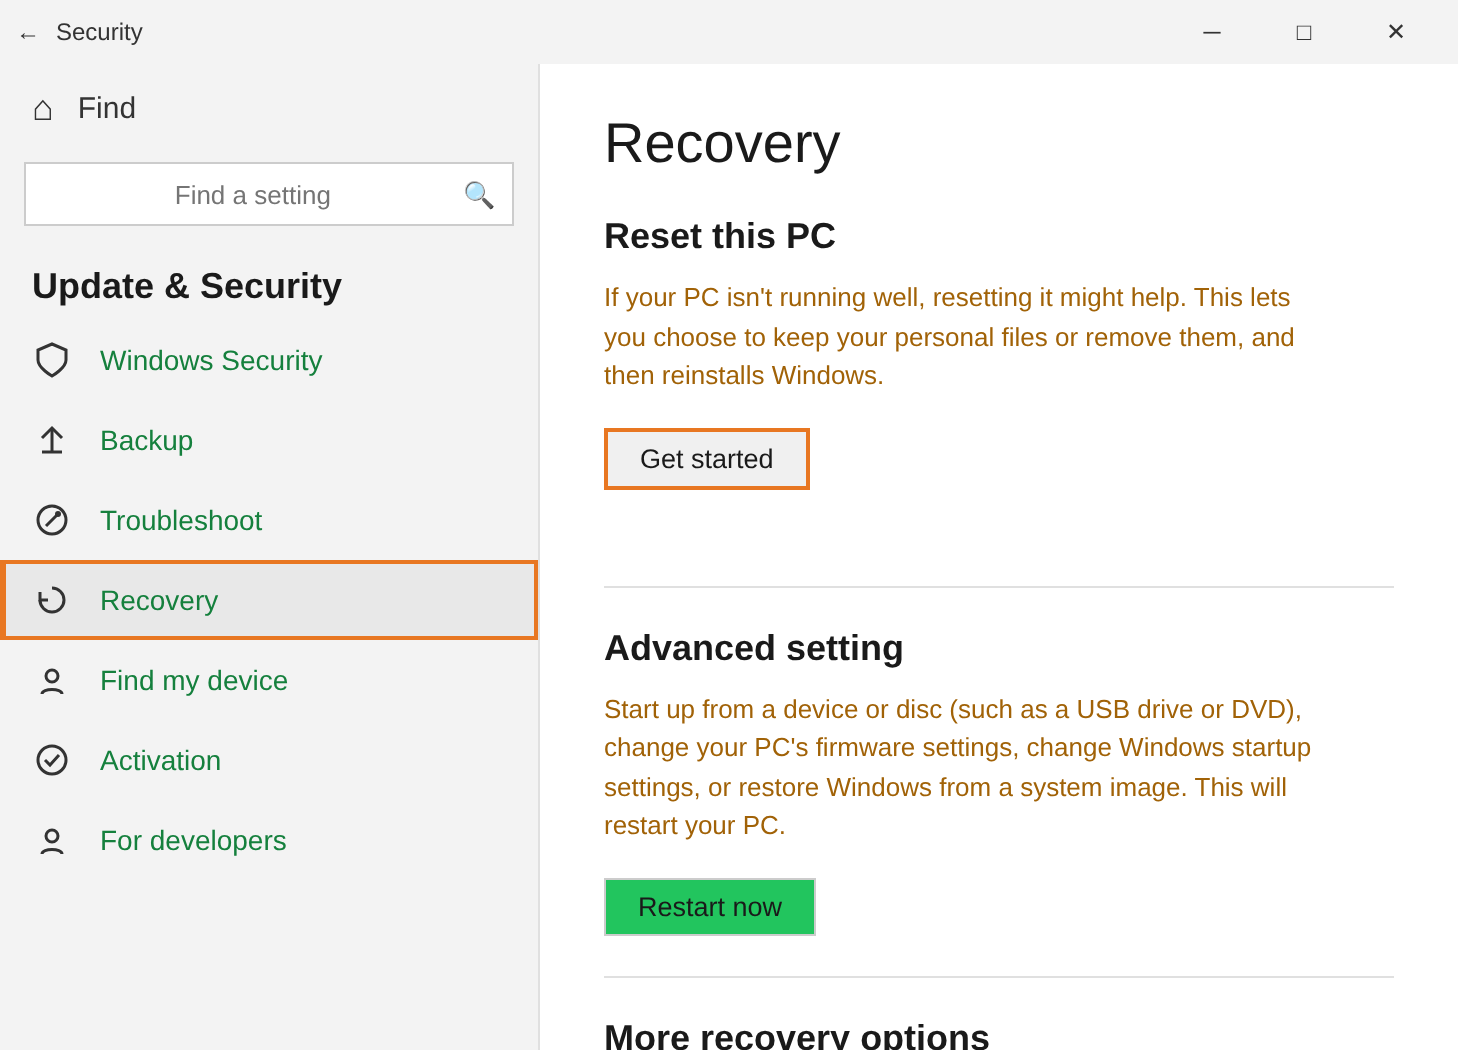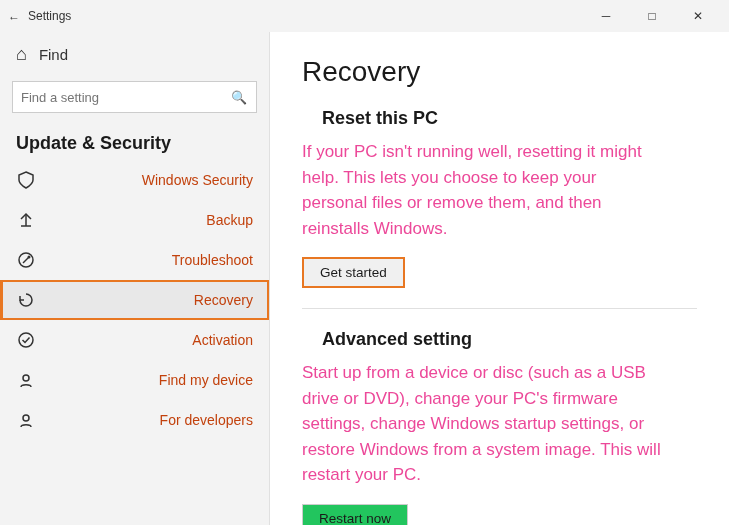--- a/index.html
+++ b/index.html
@@ -85,41 +85,41 @@
       padding: 4px 8px;
       height: 32px;
     }
     .search-box input {
       border: none;
       outline: none;
       font-size: 13px;
       flex: 1;
       background: transparent;
       color: #555;
+      text-align: center;
     }
     .search-icon-glyph {
       font-size: 13px;
       color: #555;
     }
     .section-label {
       font-size: 18px;
       font-weight: 700;
       color: #1a1a1a;
       padding: 8px 16px 6px 16px;
     }
     .nav-item {
       display: flex;
       align-items: center;
       padding: 10px 16px;
       font-size: 14px;
-      color: #c2410c;
+      color: #15803d;
       cursor: pointer;
       gap: 14px;
       position: relative;
-      justify-content: space-between;
     }
     .nav-item.active {
       background: #e8e8e8;
     }
     .nav-item.active::before {
       content: '';
       position: absolute;
       left: 0;
       top: 0;
       bottom: 0;
@@ -157,54 +157,54 @@
       font-size: 28px;
       font-weight: 300;
       color: #1a1a1a;
       margin-bottom: 20px;
     }
     .section-title {
       font-size: 18px;
       font-weight: 600;
       color: #1a1a1a;
       margin-bottom: 10px;
-      margin-left: 20px;
     }
     .section-desc {
-      font-size: 17px;
-      color: #ec4899;
+      font-size: 13px;
+      color: #a16207;
       line-height: 1.5;
       margin-bottom: 16px;
       max-width: 360px;
     }
     .btn {
       padding: 6px 16px;
       font-size: 13.5px;
       cursor: pointer;
       border: 1px solid #ccc;
       background: #22c55e;
       color: #1a1a1a;
       font-family: inherit;
     }
     .btn-get-started {
       border: 2px solid #e87722;
       background: #f0f0f0;
+      margin-bottom: 28px;
     }
     .divider {
       border: none;
       border-top: 1px solid #e0e0e0;
       margin: 20px 0;
     }
   </style>
 </head>
 <body>
 
 <div class="title-bar">
   <div class="title-bar-back">←</div>
-  <span class="title-bar-title">Settings</span>
+  <span class="title-bar-title">Security</span>
   <div class="title-bar-controls">
     <button class="title-bar-btn">─</button>
     <button class="title-bar-btn">□</button>
     <button class="title-bar-btn close">✕</button>
   </div>
 </div>
 
 <div class="app-body">
 
   <div class="sidebar">
@@ -253,34 +253,34 @@
               <path d="M 9 3 A 6 6 0 1 1 3 9" stroke="#333" stroke-width="1.5" fill="none"></path>
               <polyline points="3,5 3,9 7,9" stroke="#333" stroke-width="1.5" fill="none"></polyline>
             </svg>
           </span>
           <span class="nav-item-label">Recovery</span>
           <div class="active-border-box"></div>
         </div>
         <div class="nav-item">
           <span class="nav-item-icon">
             <svg width="18" height="18" viewBox="0 0 18 18" fill="none">
+              <circle cx="9" cy="7" r="3" stroke="#333" stroke-width="1.5" fill="none"></circle>
+              <path d="M4 16 C4 13 14 13 14 16" stroke="#333" stroke-width="1.5" fill="none"></path>
+            </svg>
+          </span>
+          <span class="nav-item-label">Find my device</span>
+        </div>
+        <div class="nav-item">
+          <span class="nav-item-icon">
+            <svg width="18" height="18" viewBox="0 0 18 18" fill="none">
               <circle cx="9" cy="9" r="7" stroke="#333" stroke-width="1.5" fill="none"></circle>
               <polyline points="5.5,9 8,11.5 12.5,6.5" stroke="#333" stroke-width="1.5" fill="none"></polyline>
             </svg>
           </span>
           <span class="nav-item-label">Activation</span>
-        </div>
-        <div class="nav-item">
-          <span class="nav-item-icon">
-            <svg width="18" height="18" viewBox="0 0 18 18" fill="none">
-              <circle cx="9" cy="7" r="3" stroke="#333" stroke-width="1.5" fill="none"></circle>
-              <path d="M4 16 C4 13 14 13 14 16" stroke="#333" stroke-width="1.5" fill="none"></path>
-            </svg>
-          </span>
-          <span class="nav-item-label">Find my device</span>
         </div>
         <div class="nav-item">
           <span class="nav-item-icon">
             <svg width="18" height="18" viewBox="0 0 18 18" fill="none">
               <circle cx="9" cy="7" r="3" stroke="#333" stroke-width="1.5" fill="none"></circle>
               <path d="M4 16 C4 13 14 13 14 16" stroke="#333" stroke-width="1.5" fill="none"></path>
             </svg>
           </span>
           <span class="nav-item-label">For developers</span>
         </div>

